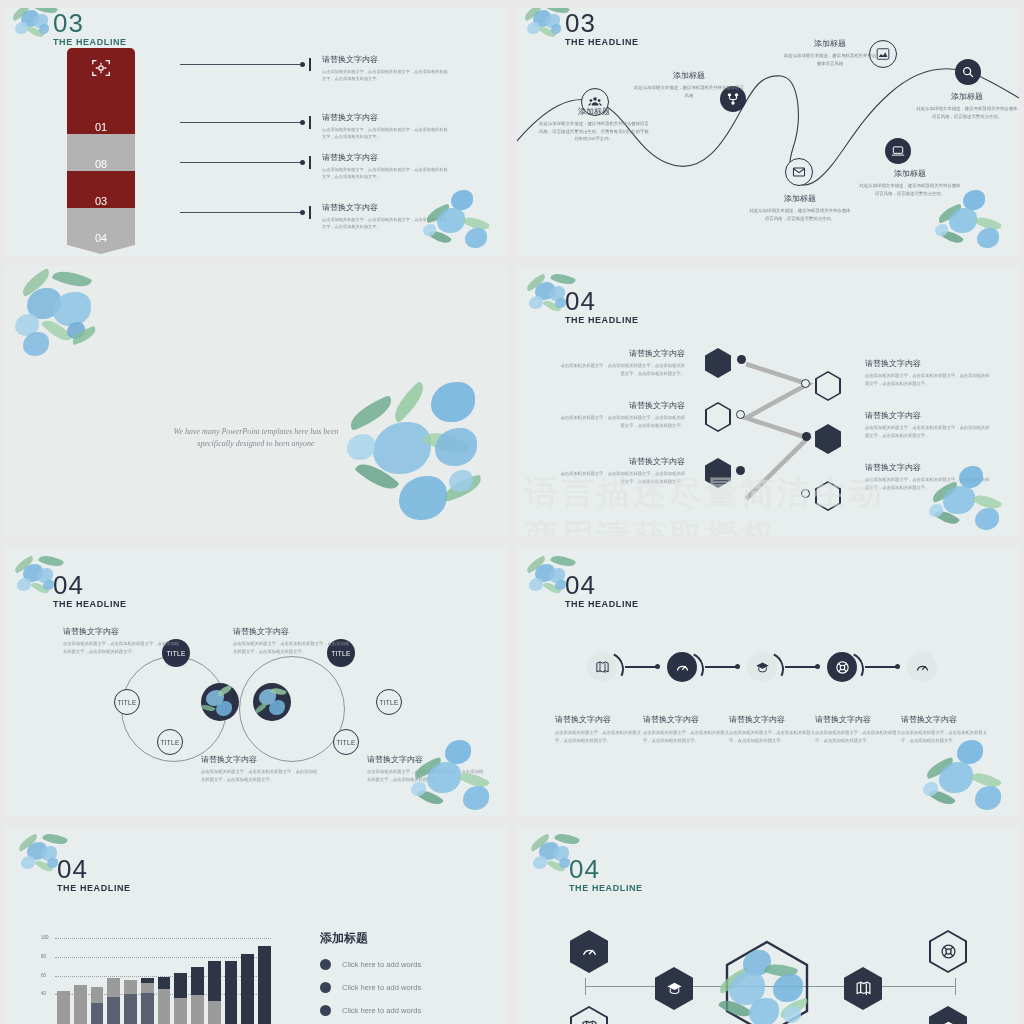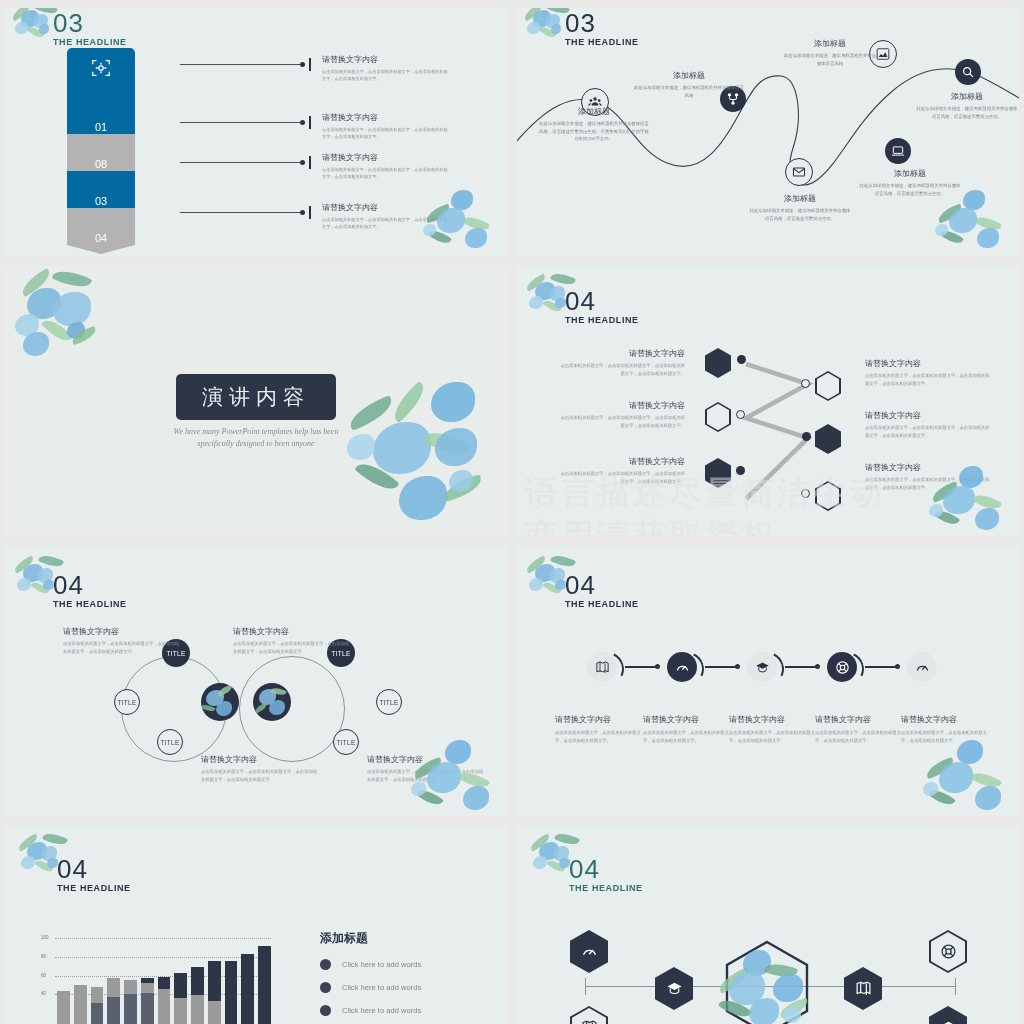--- a/index.html
+++ b/index.html
@@ -32,21 +32,21 @@
   
   .floral{position:absolute;pointer-events:none;}
   .petal{position:absolute;border-radius:60% 40% 55% 45%;opacity:.85;}
   .leaf{position:absolute;border-radius:80% 10% 80% 10%;opacity:.8;}
 
   
   .chev-wrap{position:absolute;left:62px;top:40px;width:68px;}
   .chev{position:relative;width:68px;height:37px;display:flex;align-items:flex-start;
         justify-content:center;color:#fff;font-size:11px;padding-top:14px;box-sizing:border-box;}
   .chev.top{height:49px;border-radius:5px 5px 0 0;padding-top:0;}
-  .chev.dark{background:#0369a1;}
+  .chev.dark{background:#7f1d1d;}
   .chev.grey{background:#b3b3b3;}
   .chev:after{content:"";position:absolute;bottom:-9px;left:0;width:0;height:0;
         border-left:34px solid transparent;border-right:34px solid transparent;}
   .chev.dark:after{border-top:9px solid #323a4d;}
   .chev.grey:after{border-top:9px solid #b3b3b3;}
   .chev.last{border-radius:0 0 0 0;}
   .chev .lbl{position:absolute;bottom:1px;left:0;right:0;text-align:center;font-size:11px;}
   .scope{position:absolute;top:9px;left:50%;transform:translateX(-50%);}
   .row1-item{position:absolute;display:flex;align-items:flex-start;}
   .lead{height:1px;background:#4a4f5c;width:120px;margin-top:10px;}
@@ -359,25 +359,22 @@
       <div class="leaf" style="left:44px;top:2px;width:38px;height:14px;background:#6fae90;transform:rotate(22deg);"></div>
       <div class="petal" style="left:18px;top:18px;width:34px;height:31px;background:#79b5dd;"></div>
       <div class="petal" style="left:44px;top:22px;width:38px;height:34px;background:#8dc3e5;"></div>
       <div class="petal" style="left:6px;top:44px;width:24px;height:22px;background:#a5d0ea;"></div>
       <div class="leaf" style="left:32px;top:54px;width:32px;height:13px;background:#9ecfa9;transform:rotate(44deg);"></div>
       <div class="petal" style="left:14px;top:62px;width:26px;height:24px;background:#7fb9e0;"></div>
       <div class="petal" style="left:58px;top:52px;width:18px;height:17px;background:#6fa9d4;"></div>
       <div class="leaf" style="left:62px;top:60px;width:26px;height:11px;background:#7fbb93;transform:rotate(-20deg);"></div>
     </div>
 
-    <div class="tcard">
-      <span>演讲内容</span>
-    </div>
     <div class="tsub">
-      <div>We have many PowerPoint templates help has been</div>
+      <div>We have many PowerPoint templates here has been</div>
       <div>specifically designed to been anyone</div>
     </div>
 
     <div class="floral" style="right:8px;bottom:-10px;width:160px;height:170px;">
       <div class="leaf" style="left:8px;top:28px;width:48px;height:18px;background:#6aa98c;transform:rotate(-24deg);"></div>
       <div class="petal" style="left:92px;top:6px;width:44px;height:40px;background:#6fb2de;"></div>
       <div class="leaf" style="left:48px;top:18px;width:44px;height:16px;background:#8fc79c;transform:rotate(-44deg);"></div>
       <div class="petal" style="left:34px;top:46px;width:58px;height:52px;background:#86c0e4;"></div>
       <div class="leaf" style="left:84px;top:58px;width:46px;height:18px;background:#9ccfa8;transform:rotate(26deg);"></div>
       <div class="petal" style="left:96px;top:52px;width:42px;height:38px;background:#7fb9e0;"></div>

